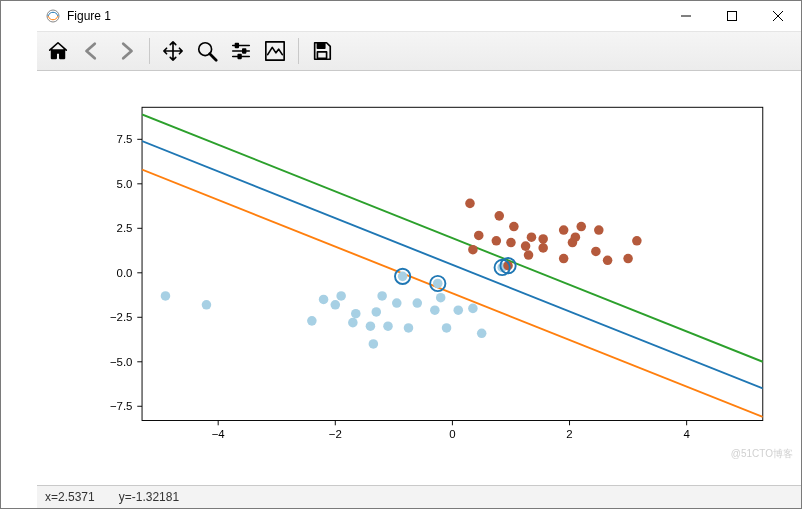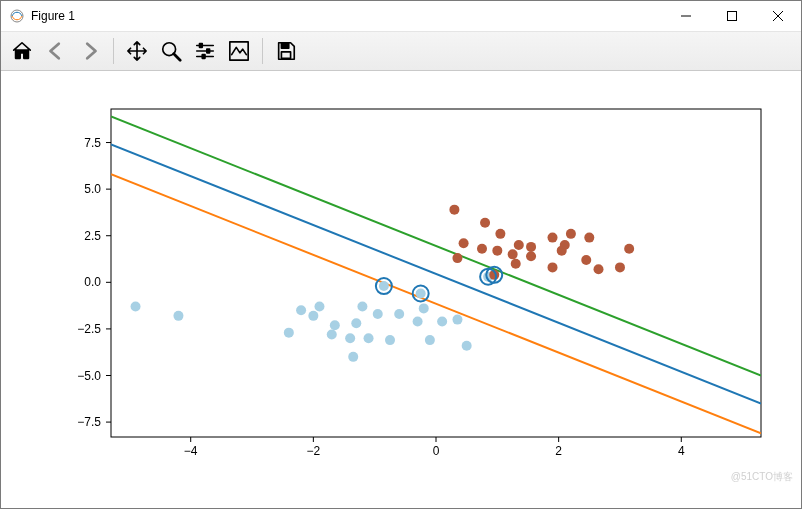--- a/index.html
+++ b/index.html
@@ -1,16 +1,16 @@
 <!DOCTYPE html>
 <html><head>
 <meta charset="utf-8">
 <style>
   html,body{margin:0;padding:0;font-family:"Segoe UI",Arial,sans-serif;font-size:12px;color:#000;}
-  .window{width:802px;height:509px;border:1px solid #7a7a7a;box-sizing:border-box;background:#fff;display:flex;flex-direction:column;}
+  .window{width:802px;height:509px;border:1px solid #7a7a7a;box-sizing:border-box;background:#fff;display:flex;flex-direction:column;padding-left:36px;}
   .titlebar{height:30px;background:#fff;display:flex;align-items:center;border-bottom:1px solid #e5e5e5;}
   .titlebar .icon{width:16px;height:16px;margin:0 6px 0 8px;}
   .title{flex:0 0 auto;font-size:12px;}
   .spacer{flex:1 1 auto;}
   .winbtn{width:46px;height:30px;display:flex;align-items:center;justify-content:center;}
   .winbtn svg{width:10px;height:10px;stroke:#000;stroke-width:1;fill:none;}
   .toolbar{height:38px;background:linear-gradient(#f5f5f5,#ececec);border-bottom:1px solid #c9c9c9;display:flex;align-items:center;padding:0 4px;}
   .tbtn{width:30px;height:30px;display:flex;align-items:center;justify-content:center;margin:0 2px;}
   .tbtn svg{width:22px;height:22px;stroke:#000;stroke-width:1.8;fill:none;stroke-linejoin:round;stroke-linecap:round;}
   .tsep{width:1px;height:26px;background:#c9c9c9;margin:0 6px;}
@@ -194,14 +194,18 @@
           <circle cx="493.2547169811321" cy="203.86363636363635" r="5" fill="#b55a3c"></circle>
           <circle cx="382.87735849056605" cy="215.04545454545456" r="8" fill="none" stroke="#1f77b4" stroke-width="2"></circle>
           <circle cx="419.6698113207547" cy="222.5" r="8" fill="none" stroke="#1f77b4" stroke-width="2"></circle>
           <circle cx="487.1226415094339" cy="205.7272727272727" r="8" fill="none" stroke="#1f77b4" stroke-width="2"></circle>
           <circle cx="493.2547169811321" cy="203.86363636363635" r="8" fill="none" stroke="#1f77b4" stroke-width="2"></circle>
         </g>
       </svg>
     <div class="watermark">@51CTO博客</div>
   </div>
 
+  <div class="statusbar">
+    <span>x=2.5371</span>
+    <span>y=-1.32181</span>
+  </div>
 
 </div>
 
 </body></html>

